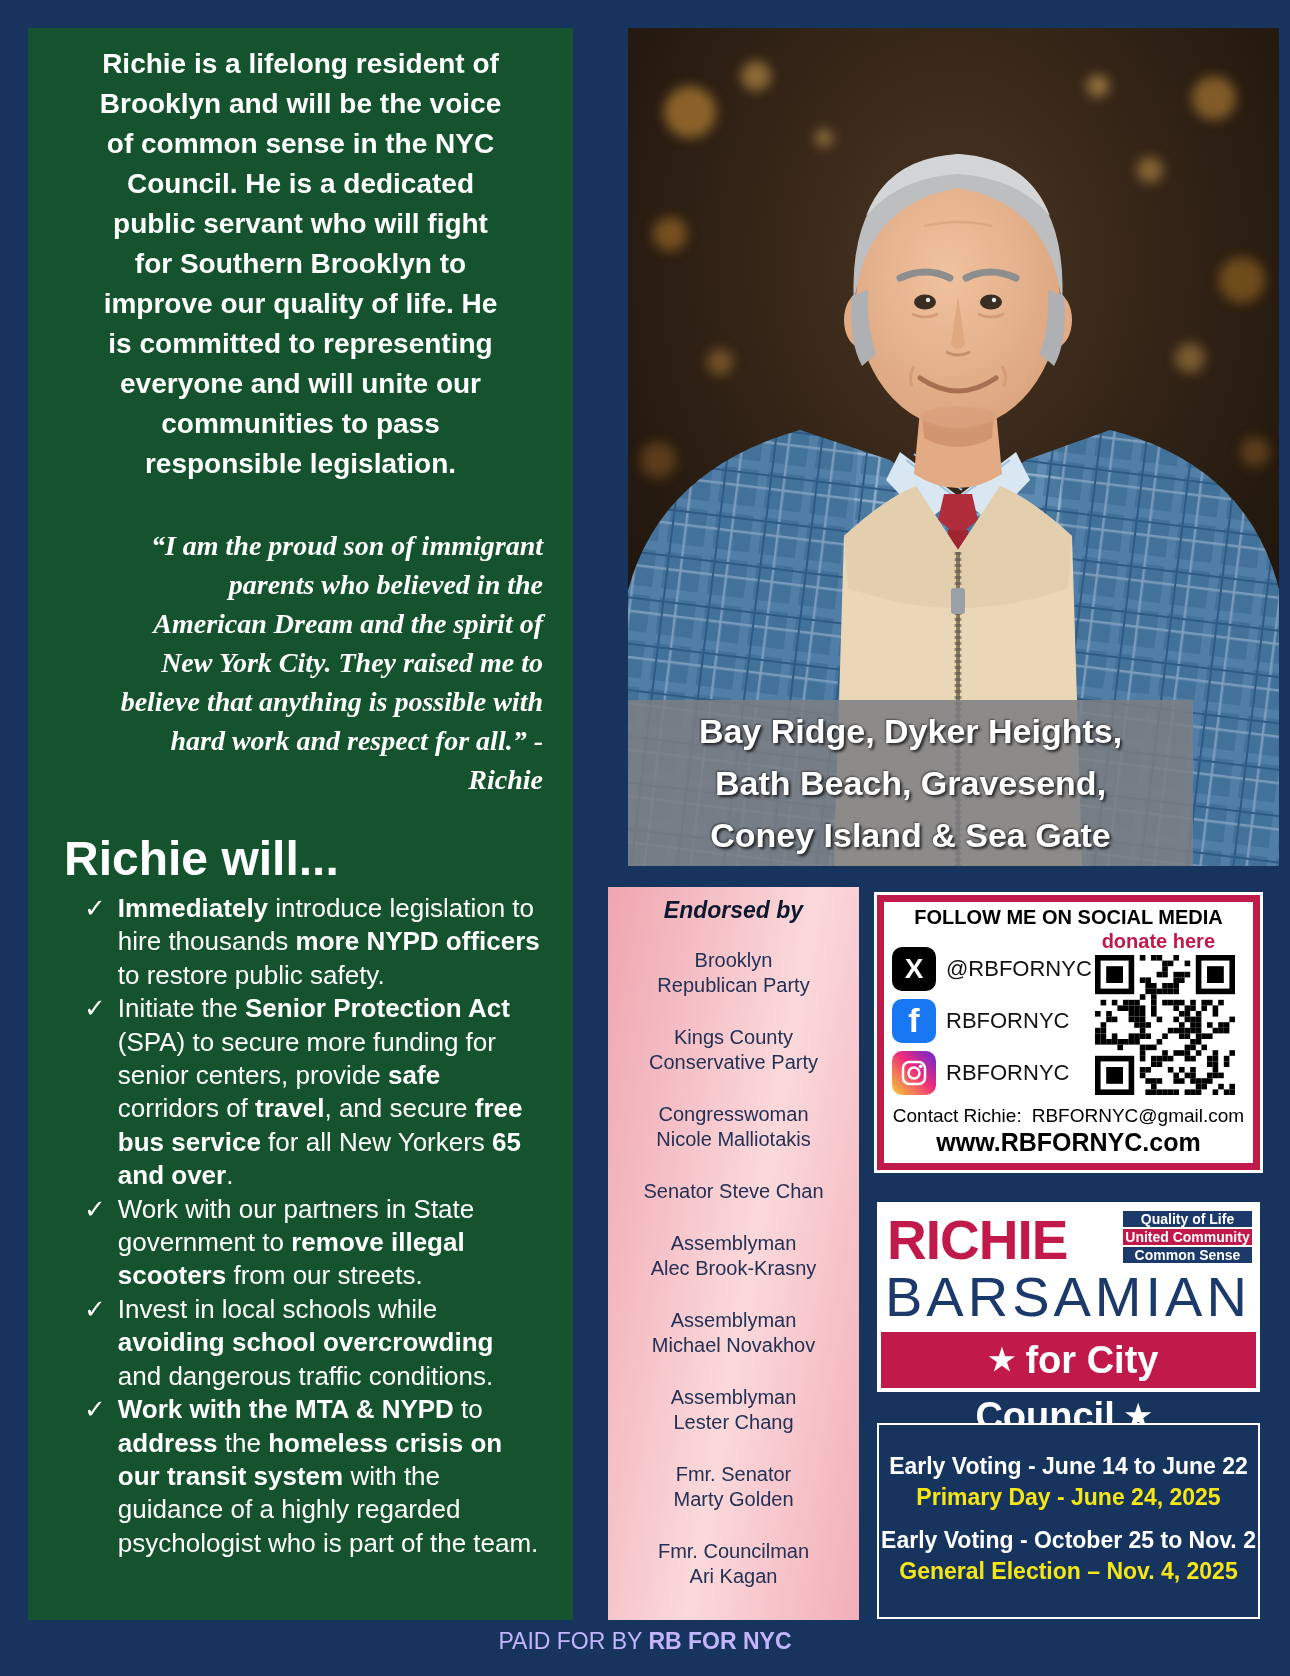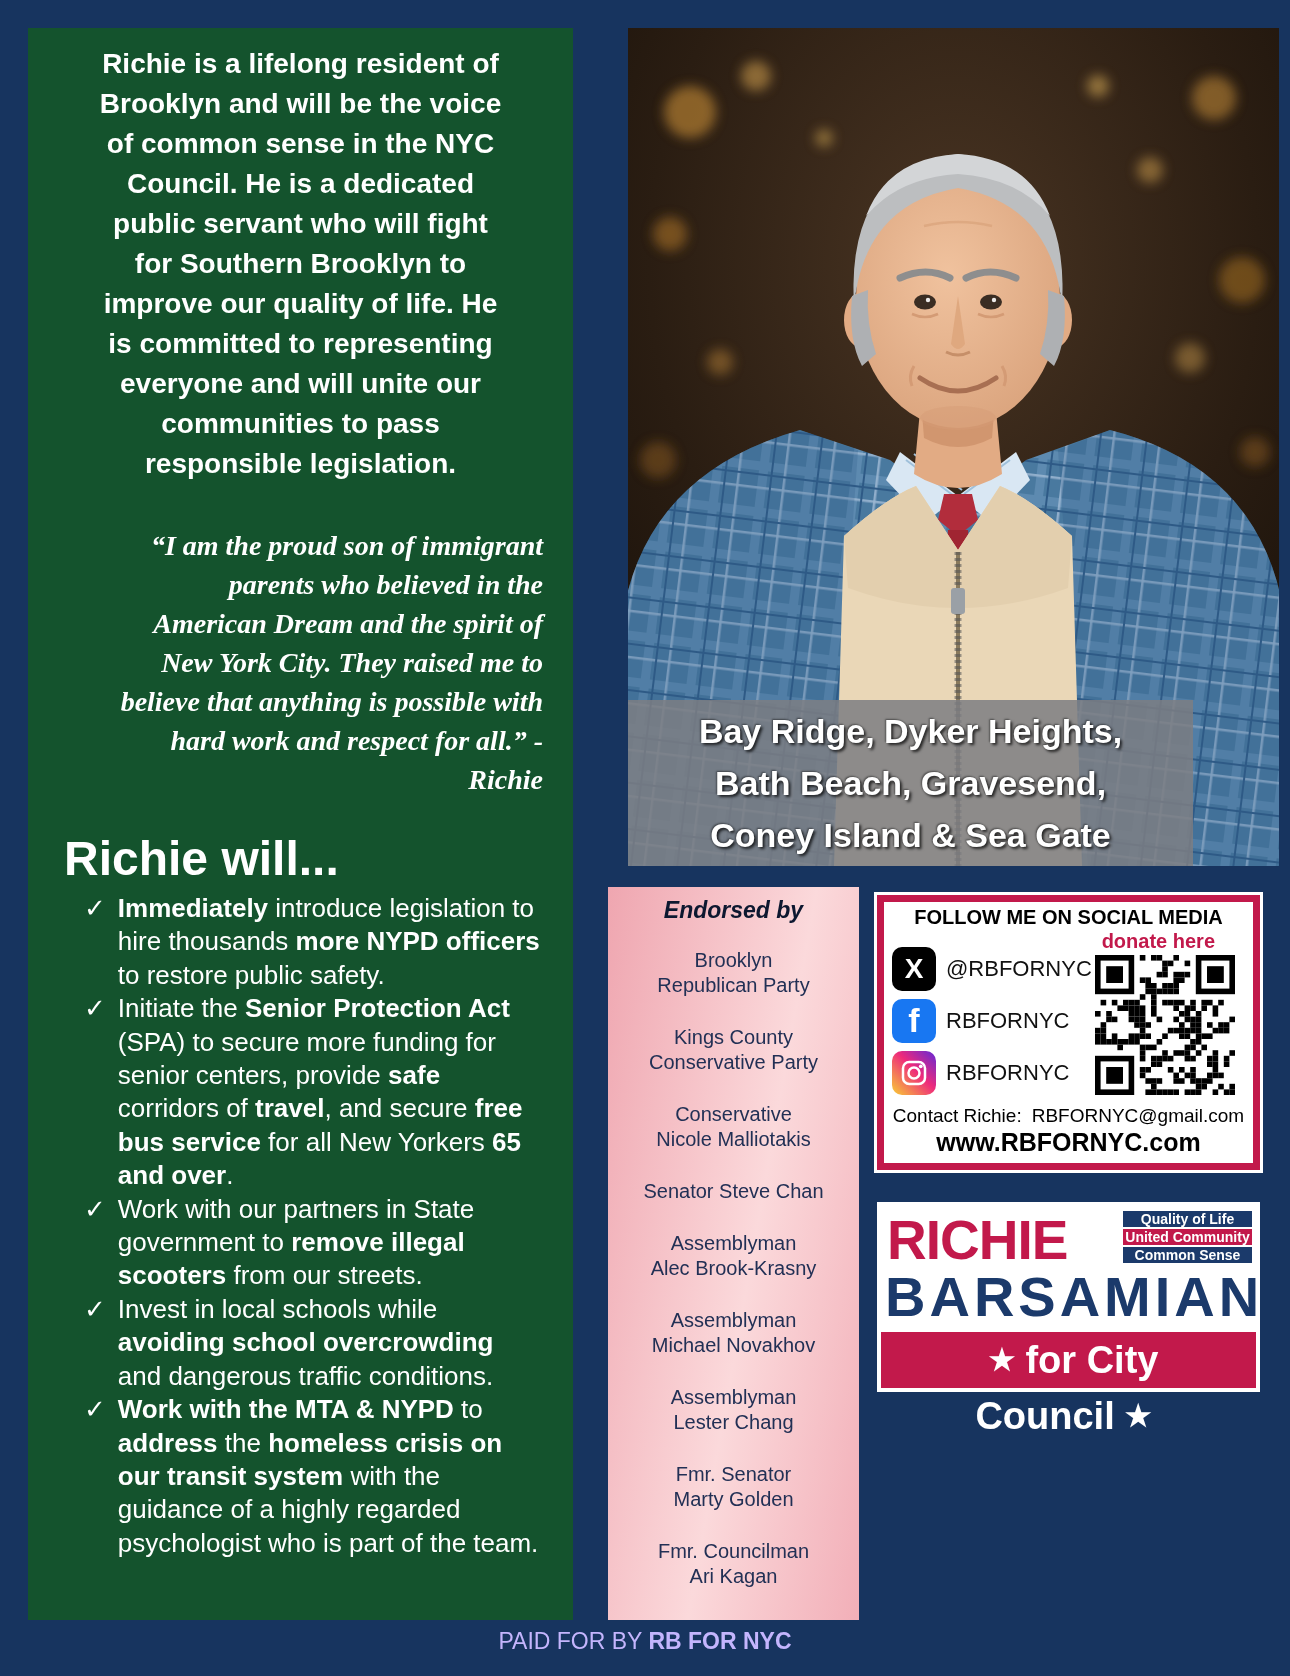--- a/index.html
+++ b/index.html
@@ -54,21 +54,21 @@
   .contact-line .lbl{margin-right:10px;}
   .website{position:absolute;bottom:6px;left:0;width:100%;text-align:center;font-size:25px;font-weight:700;color:#000;}
 
   
   .logo{position:absolute;left:877px;top:1202px;width:383px;height:190px;background:#fff;}
   .logo-first{position:absolute;left:10px;top:6px;font-size:55px;font-weight:900;color:#c2194b;letter-spacing:-1px;}
   .taglines{position:absolute;right:8px;top:9px;width:129px;}
   .tag{height:16px;margin-bottom:2px;text-align:center;color:#fff;font-weight:700;font-size:14px;line-height:16px;}
   .tag.navy{background:#1b3a6b;}
   .tag.crimson{background:#c2194b;}
-  .logo-last{position:absolute;left:8px;top:62px;font-size:56px;font-weight:700;color:#1b3a6b;letter-spacing:4px;}
+  .logo-last{position:absolute;left:8px;top:62px;font-size:56px;font-weight:400;color:#1b3a6b;letter-spacing:4px;}
   .office-bar{position:absolute;left:4px;right:4px;bottom:4px;height:56px;background:#c2194b;
               color:#fff;text-align:center;font-size:38px;font-weight:700;line-height:56px;}
   .office-bar .star{font-size:30px;vertical-align:3px;margin:0 10px;}
 
   
   .voting{position:absolute;left:877px;top:1423px;width:383px;height:196px;box-sizing:border-box;
           border:2px solid #fff;background:#17345f;text-align:center;padding-top:26px;
           font-weight:700;font-size:23px;line-height:31px;}
   .vline.white{color:#fff;}
   .vline.yellow{color:#f5e617;}
@@ -234,21 +234,21 @@
     <div id="endorse-list">
         <div class="endorse-item">
           <div>Brooklyn</div>
           <div>Republican Party</div>
         </div>
         <div class="endorse-item">
           <div>Kings County</div>
           <div>Conservative Party</div>
         </div>
         <div class="endorse-item">
-          <div>Conservative</div>
+          <div>Congresswoman</div>
           <div>Nicole Malliotakis</div>
         </div>
         <div class="endorse-item">
           <div>Senator Steve Chan</div>
         </div>
         <div class="endorse-item">
           <div>Assemblyman</div>
           <div>Alec Brook-Krasny</div>
         </div>
         <div class="endorse-item">
@@ -507,18 +507,25 @@
       <div class="tag navy">Quality of Life</div>
       <div class="tag crimson">United Community</div>
       <div class="tag navy">Common Sense</div>
     </div>
     <div class="logo-last">BARSAMIAN</div>
     <div class="office-bar">
       <span class="star">★</span><span>for City Council</span><span class="star">★</span>
     </div>
   </section>
 
+  <section class="voting">
+    <div class="vline white">Early Voting - June 14 to June 22</div>
+    <div class="vline yellow">Primary Day - June 24, 2025</div>
+    <div class="vspacer"></div>
+    <div class="vline white">Early Voting - October 25 to Nov. 2</div>
+    <div class="vline yellow">General Election – Nov. 4, 2025</div>
+  </section>
 
   <div class="footer">
     <span>PAID FOR BY </span><b>RB FOR NYC</b>
   </div>
 
 </div>
 
 </body></html>

